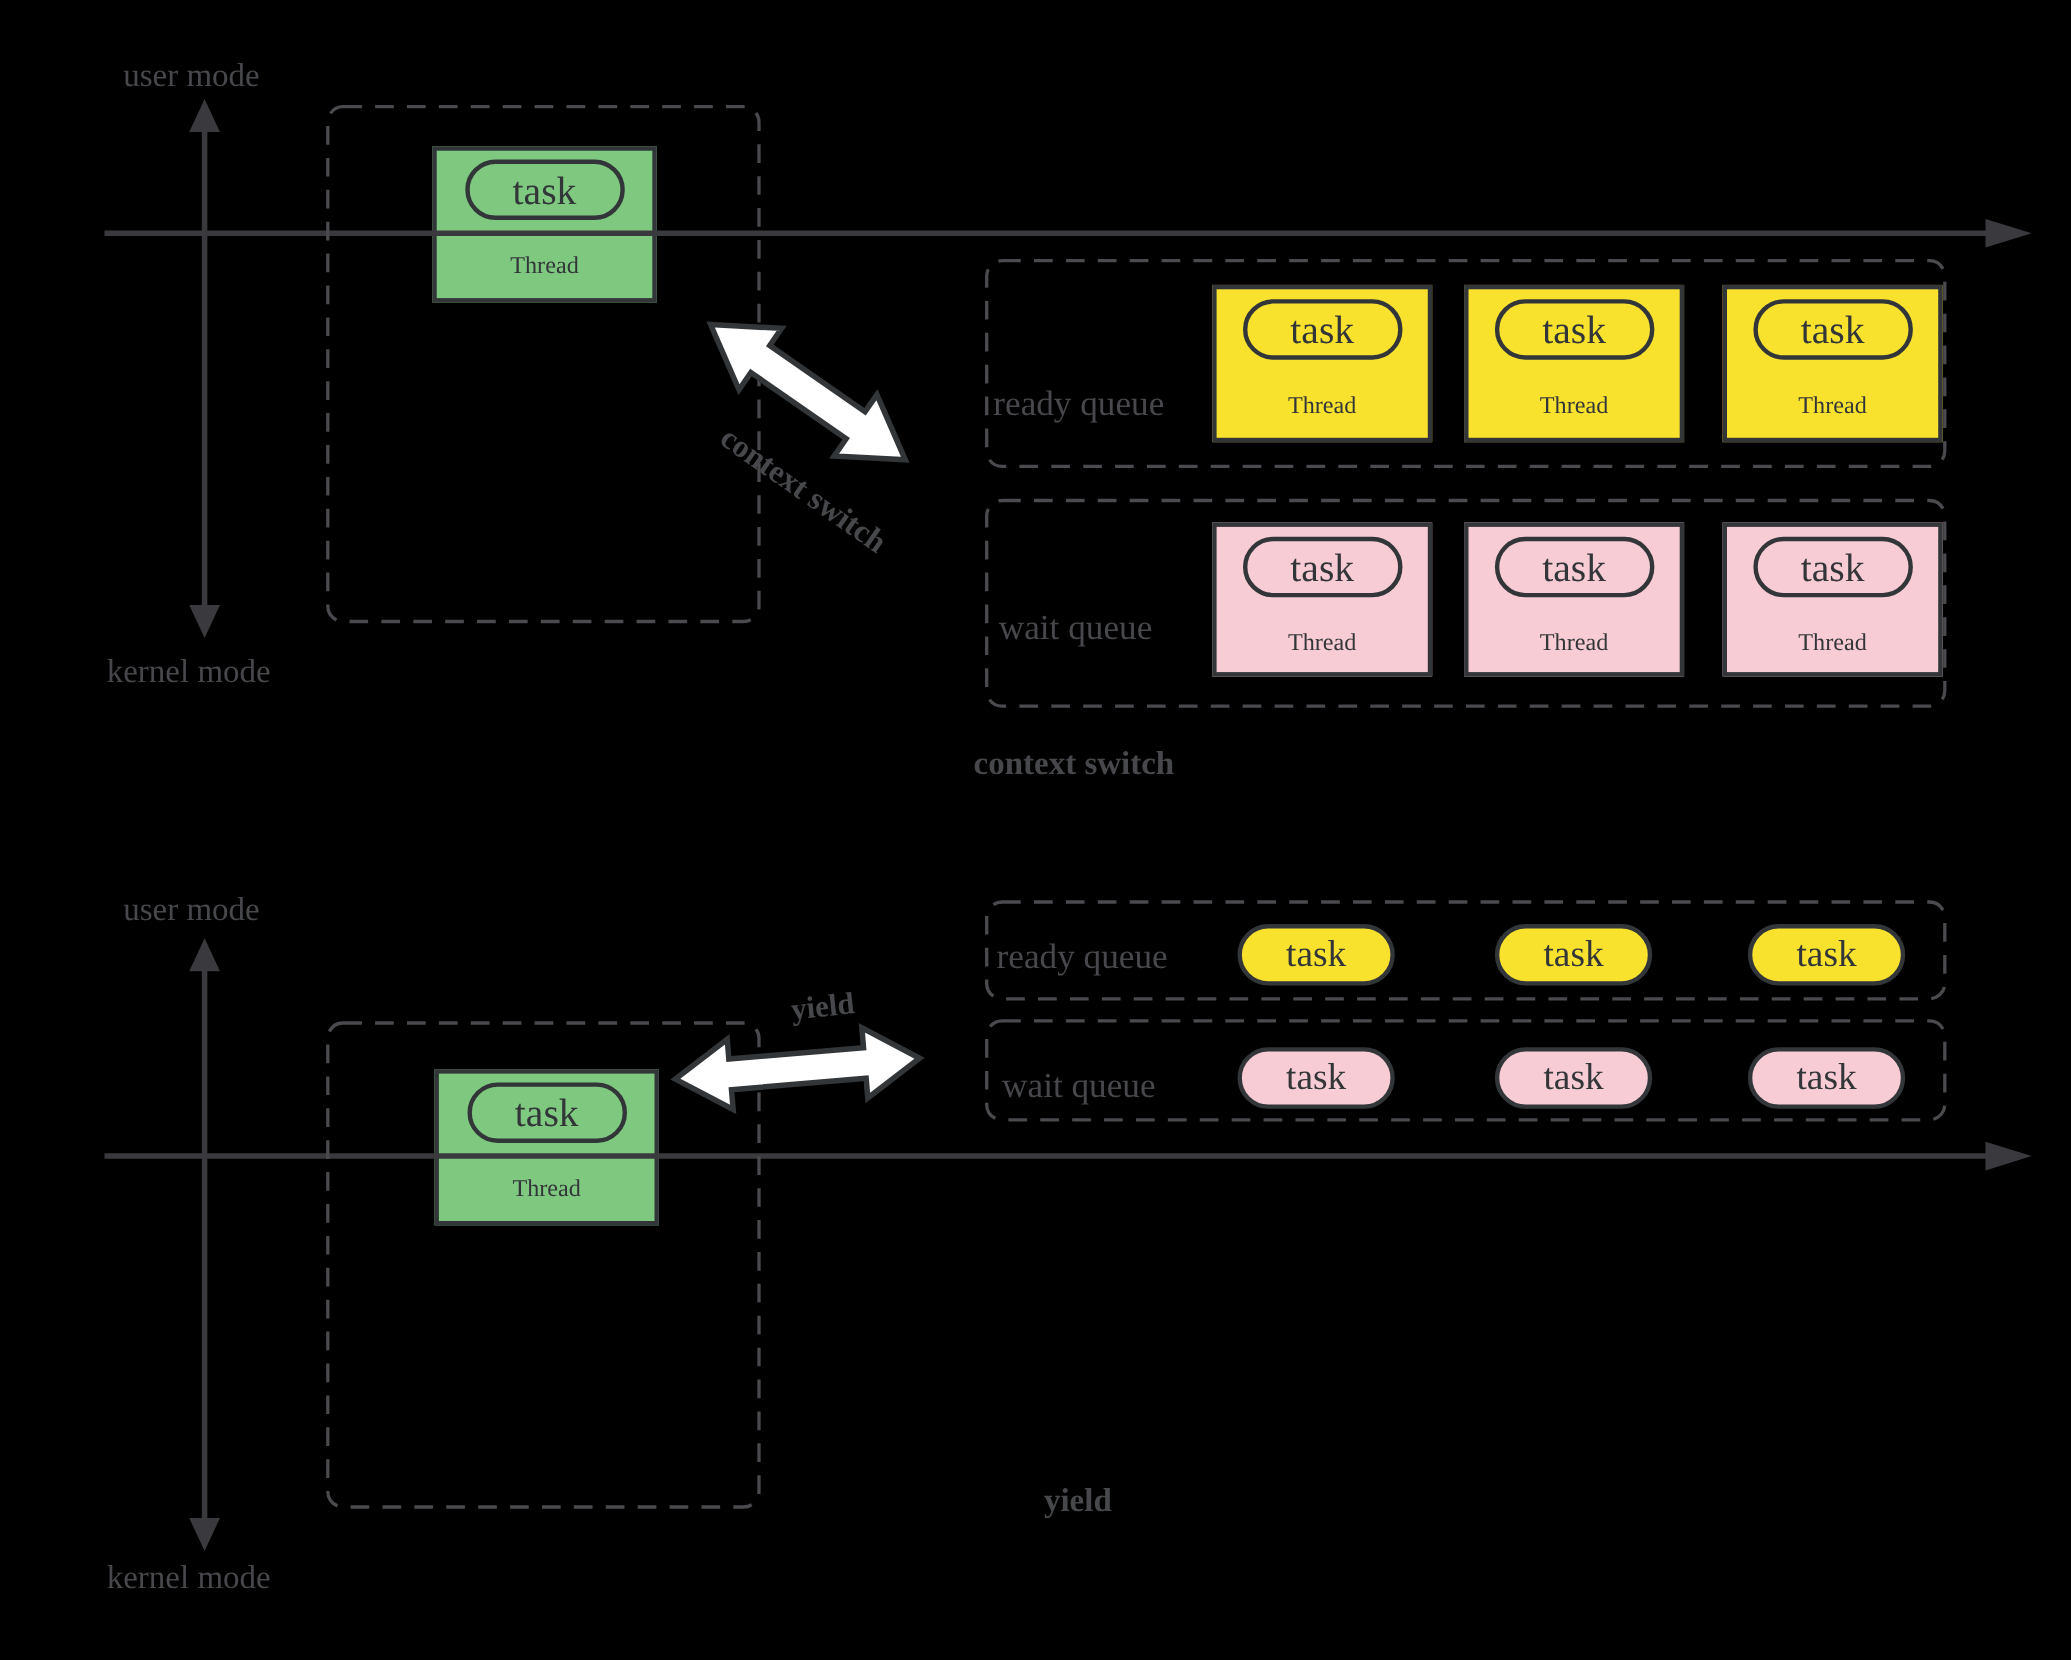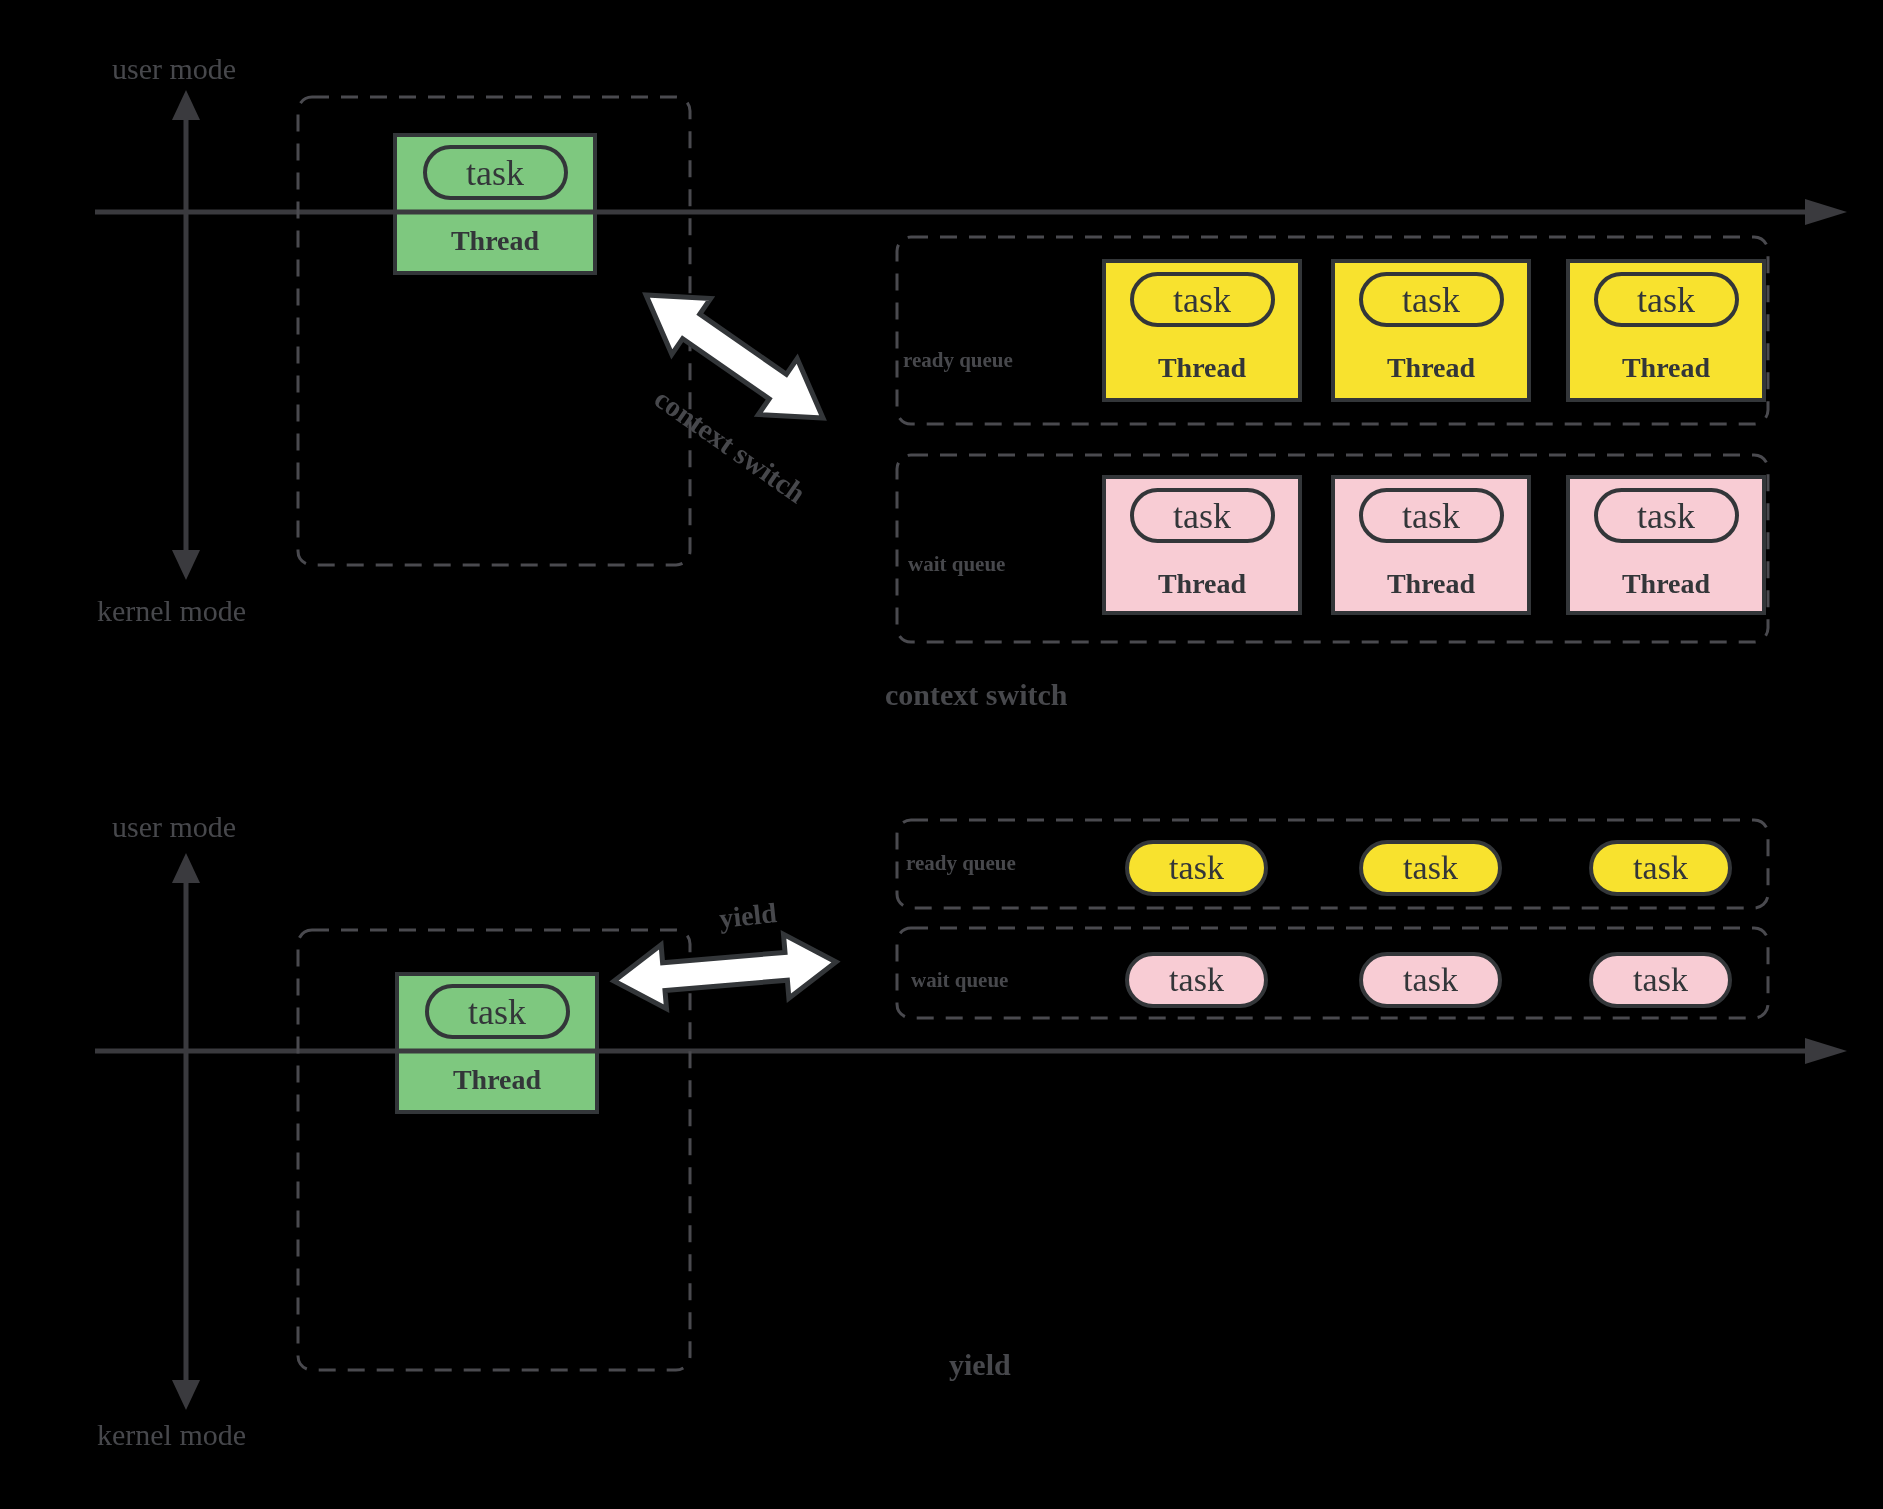--- a/index.html
+++ b/index.html
@@ -10,41 +10,41 @@
   .layer{position:absolute;left:0;top:0;pointer-events:none;}
   .axis{stroke:var(--c-line,#3a3a3e);stroke-width:5;fill:none;}
   .tip{fill:var(--c-line,#3a3a3e);stroke:none;}
   .dashbox{fill:none;stroke:var(--c-dash,#4a4a4f);stroke-width:3;stroke-dasharray:17 12;}
   .warrow{fill:#ffffff;stroke:var(--c-ink,#333639);stroke-width:5;stroke-linejoin:miter;}
 
   .modelabel{
     position:absolute;color:var(--c-label,#4b4c51);font-size:30px;white-space:nowrap;
   }
   .qlabel{
-    position:absolute;color:var(--c-label,#46474c);font-size:21px;font-weight:bold;white-space:nowrap;
+    position:absolute;color:var(--c-label,#46474c);font-size:32px;font-weight:normal;white-space:nowrap;
   }
   .caption{
     position:absolute;color:var(--c-label,#404147);font-size:30px;font-weight:bold;white-space:nowrap;
   }
   .arrowlabel{
     position:absolute;color:var(--c-label,#3f4045);font-size:29px;font-weight:bold;white-space:nowrap;
     transform-origin:center center;
   }
 
   .tbox{
     position:absolute;border:4px solid var(--c-ink,#333639);box-sizing:border-box;
     display:flex;flex-direction:column;align-items:center;
   }
   .tbox .pill{
     width:145px;height:55px;border:4px solid var(--c-ink,#333639);border-radius:28px;
     box-sizing:border-box;display:flex;align-items:center;justify-content:center;
     font-size:36px;color:var(--c-ink,#2e3134);
   }
   .tbox .tname{
-    margin-top:26px;font-size:28px;font-weight:bold;color:var(--c-ink,#2e3134);line-height:30px;
+    margin-top:26px;font-size:22px;font-weight:normal;color:var(--c-ink,#2e3134);line-height:30px;
   }
   .tbox.run{background:var(--c-running,#7ec87f);width:204px;height:142px;}
   .tbox.run .pill{margin-top:8px;}
   .tbox.ready{background:var(--c-ready,#f8e22e);width:200px;height:143px;}
   .tbox.ready .pill{margin-top:9px;}
   .tbox.wait{background:var(--c-wait,#f8ccd4);width:200px;height:140px;}
   .tbox.wait .pill{margin-top:9px;}
 
   .spill{
     position:absolute;width:143px;height:56px;border:4px solid var(--c-ink,#333639);border-radius:28px;

